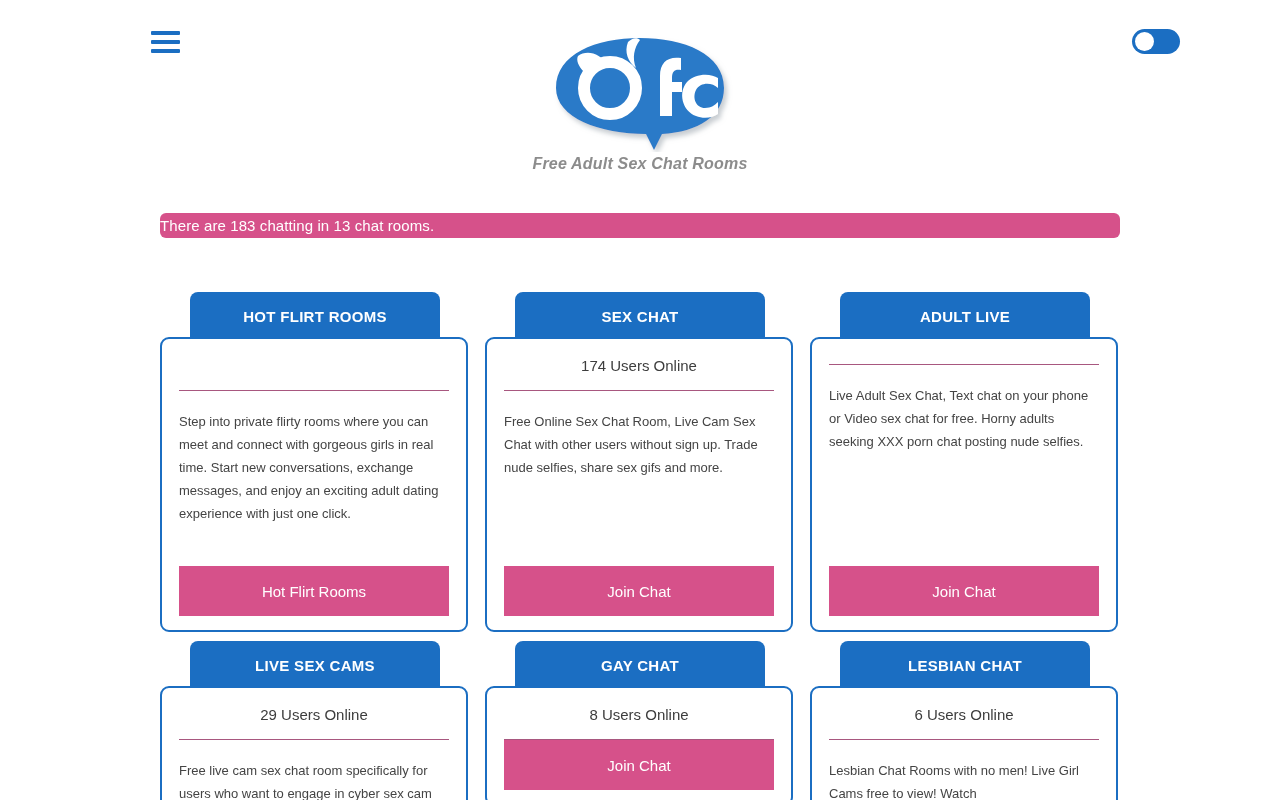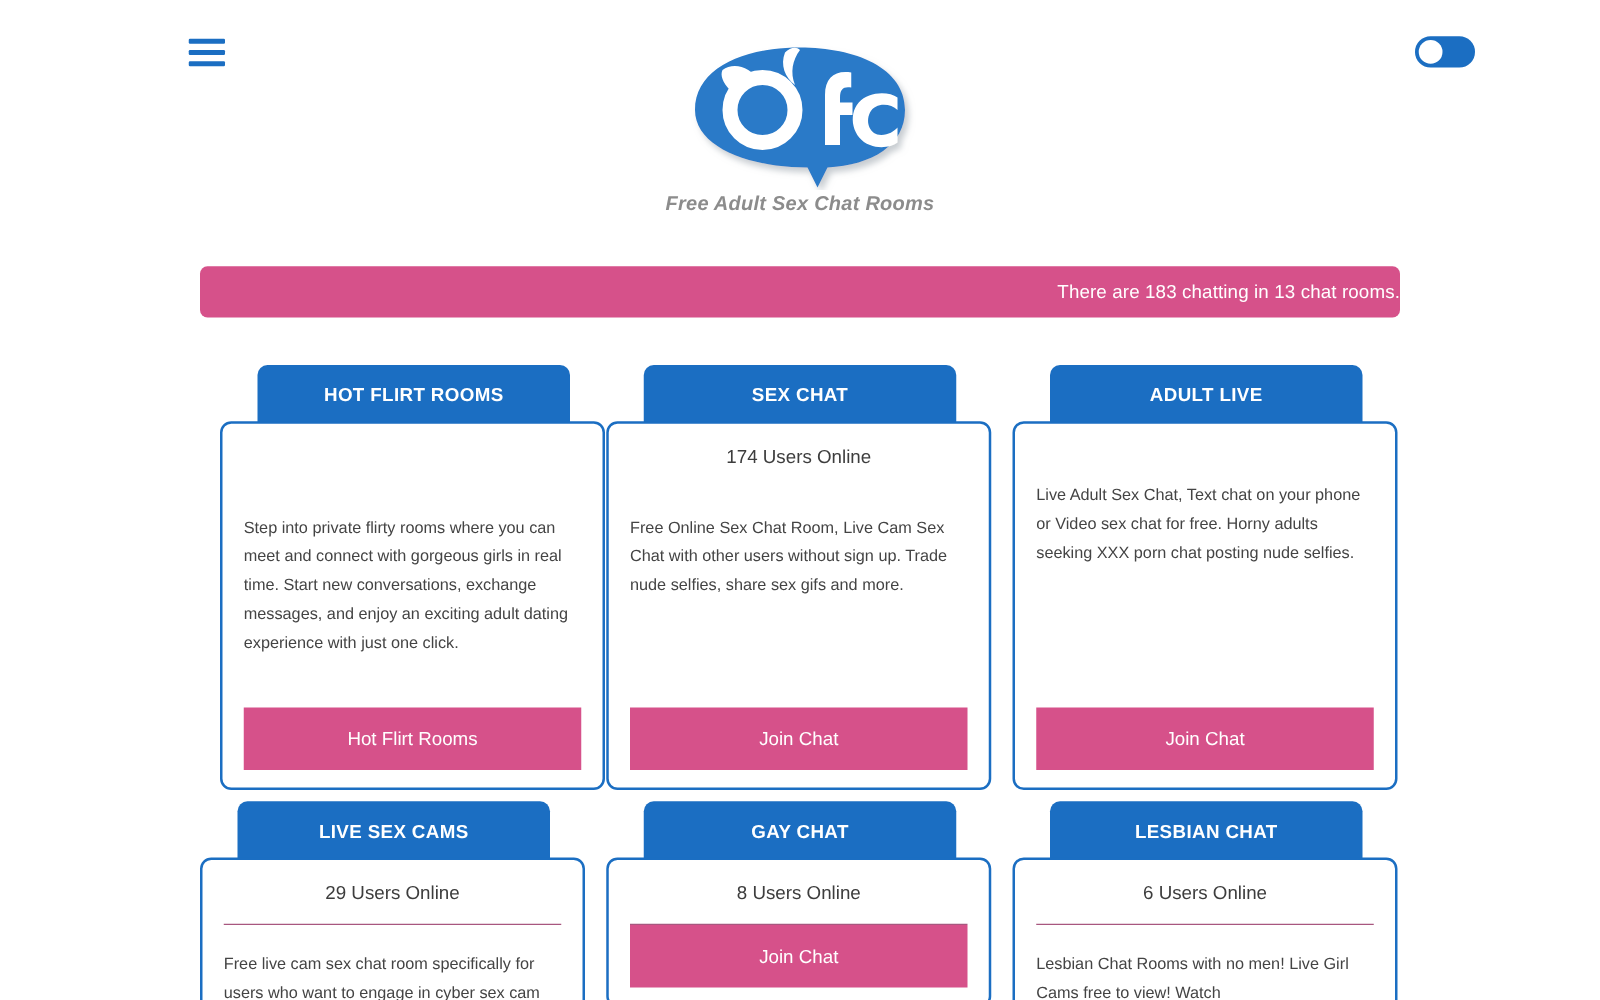--- a/index.html
+++ b/index.html
@@ -91,28 +91,28 @@
     color: #8c8c8c;
     letter-spacing: 0.2px;
   }
 
   
   .banner {
     position: absolute;
     left: 160px;
     top: 197px;
     width: 960px;
-    height: 41px;
+    height: 25px;
     background: #d6518a;
     border-radius: 6px;
     color: #ffffff;
     font-size: 15px;
     display: flex;
     align-items: center;
-    justify-content: flex-end;
+    justify-content: flex-start;
     letter-spacing: 0.1px;
   }
 
   
   .grid {
     position: absolute;
     left: 160px;
     top: 276px;
     width: 960px;
   }
@@ -182,21 +182,21 @@
     display: flex;
     align-items: center;
     justify-content: center;
     cursor: pointer;
     border: none;
     font-family: "Liberation Sans", sans-serif;
     width: 100%;
   }
 
   
-  .row1 .card-body { height: 295px; align-items: center; }
+  .row1 .card-body { height: 295px; }
   .row1 .card-desc { margin-bottom: 12px; }
 </style>
 </head>
 <body>
 
 <div class="page">
 
   <div class="topbar">
 
     <div class="hamburger">
@@ -240,21 +240,21 @@
     </svg>
     <div class="tagline">Free Adult Sex Chat Rooms</div>
   </div>
 
   <div class="banner">
     <span>There are 183 chatting in 13 chat rooms.</span>
   </div>
 
   <div class="grid">
 
-    <div class="card-cell row1" style="left:16px; top:0px;">
+    <div class="card-cell row1" style="left:0px; top:0px;">
       <div class="card-tab">
         <span>HOT FLIRT ROOMS</span>
       </div>
       <div class="card-body">
         <div class="card-users"></div>
         <div class="card-divider"></div>
         <div class="card-desc">Step into private flirty rooms where you can meet and connect with gorgeous girls in real time. Start new conversations, exchange messages, and enjoy an exciting adult dating experience with just one click.</div>
         <button class="card-btn">Hot Flirt Rooms</button>
       </div>
     </div>

